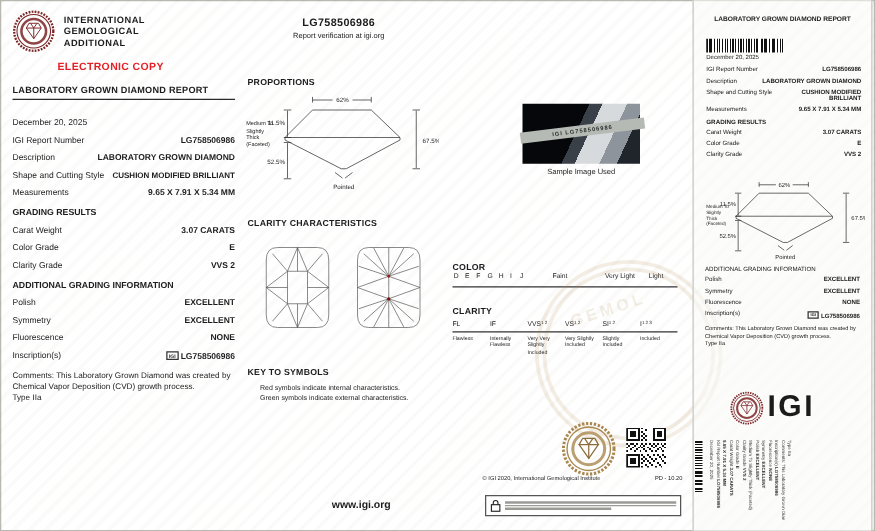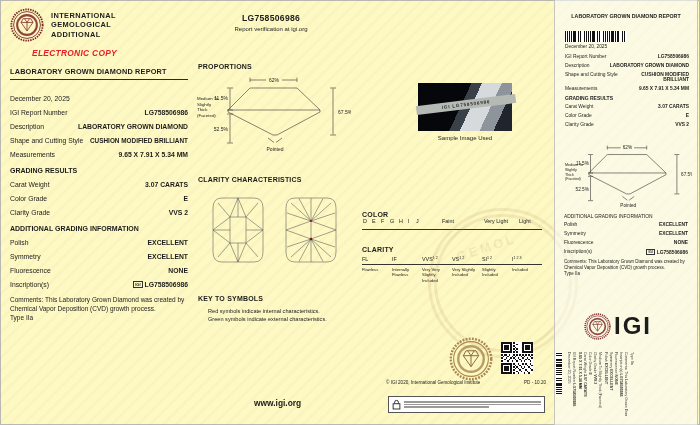--- a/index.html
+++ b/index.html
@@ -1,29 +1,29 @@
 <!DOCTYPE html>
 <html style="--maroon: #7b2527; --red: #e51f26; --gold: #a9874f; --ink: #1c1c1c;"><head>
 <meta charset="utf-8">
 <style>
   html,body{margin:0;padding:0;background:#e8e8e4;}
-  .stage{position:relative;width:700px;height:425px;background:#fef9c3;overflow:hidden;
+  .stage{position:relative;width:700px;height:425px;background:#ffffff;overflow:hidden;
     font-family:"Liberation Sans",sans-serif;color:var(--ink,#1c1c1c);
     box-shadow:inset 0 0 0 1px #b9b9b2;}
   .stage::before{content:"";position:absolute;inset:0;pointer-events:none;
     background:repeating-linear-gradient(135deg,rgba(120,108,86,.03) 0 3px,transparent 3px 9px);}
   .abs{position:absolute;}
   .b{font-weight:bold;}
   .kv{display:flex;justify-content:space-between;align-items:flex-start;gap:4px;}
   .kv .v{font-weight:bold;text-align:right;}
   
   .lp{position:absolute;left:10px;top:8px;width:178px;}
   .brand-row{display:flex;align-items:center;gap:7px;}
   .brand-name{font-size:7.4px;font-weight:bold;line-height:1.3;letter-spacing:.4px;}
-  .ecopy{margin-top:6px;margin-left:22px;font-size:8.4px;font-weight:bold;color:var(--red,#e51f26);letter-spacing:.3px;font-style:italic;}
+  .ecopy{margin-top:6px;margin-left:36px;font-size:8.4px;font-weight:bold;color:var(--red,#e51f26);letter-spacing:.3px;}
   .lp-title{margin-top:9px;font-size:7.3px;font-weight:bold;border-bottom:1px solid #2a2a2a;padding-bottom:3px;letter-spacing:.2px;}
   .lp-date{margin-top:15px;font-size:6.8px;}
   .lp .kv{font-size:6.8px;margin-top:7px;}
   .lp .sec-h{font-size:7px;font-weight:bold;margin-top:9px;}
   .lp-comments{margin-top:8px;font-size:6.5px;line-height:1.35;}
   .lp-type{font-size:6.5px;line-height:1.35;}
   .insc-logo{display:inline-block;border:0.5px solid #333;font-size:4px;font-weight:bold;padding:0 1px;margin-right:2px;vertical-align:1px;}
   
   .mid-number{position:absolute;left:196px;top:13px;width:150px;text-align:center;font-size:8.6px;font-weight:bold;letter-spacing:.3px;}
   .mid-verify{position:absolute;left:196px;top:26px;width:150px;text-align:center;font-size:6px;}
@@ -45,21 +45,21 @@
   .cl-col sup{font-size:3.6px;vertical-align:2px;}
   .cl-name{width:30px;font-size:4.2px;line-height:1.25;padding-right:3px;box-sizing:border-box;}
   .wm-seal{left:428px;top:208px;width:132px;height:132px;border-radius:50%;
     border:9px double rgba(172,132,72,.15);}
   .wm-text{left:455px;top:240px;font-size:13px;color:rgba(172,132,72,.14);font-weight:bold;letter-spacing:3px;transform:rotate(-18deg);}
   .copyright-row{left:386px;top:380px;width:160px;display:flex;justify-content:space-between;font-size:4.6px;}
   .disc-box{left:388px;top:396px;width:157px;height:17px;border:0.7px solid #555;display:flex;align-items:center;gap:3px;padding:2px 3px;box-sizing:border-box;background:#fff;}
   .micro{flex:1;}
   .micro i{display:block;height:1.6px;background:#9a9a96;margin:1.2px 0;}
   .micro i:nth-child(3){width:62%;}
-  .website{left:254px;top:398px;width:70px;text-align:left;font-size:8.4px;font-weight:bold;}
+  .website{left:254px;top:398px;width:70px;text-align:center;font-size:8.4px;font-weight:bold;}
   .barcode{background:repeating-linear-gradient(90deg,#111 0 1px,#fff 1px 2px,#111 2px 3.4px,#fff 3.4px 4.1px,#111 4.1px 4.7px,#fff 4.7px 6.3px);}
   .vbarcode{background:repeating-linear-gradient(0deg,#111 0 1px,#fff 1px 2px,#111 2px 3.4px,#fff 3.4px 4.1px,#111 4.1px 4.7px,#fff 4.7px 6.3px);}
   
   .stub{position:absolute;left:554px;top:0;width:142px;height:425px;border-left:1px solid #c6c6bf;border-right:1px solid #c6c6bf;background:rgba(250,250,246,.6);}
   .stub-title{position:absolute;left:0;top:13px;width:142px;text-align:center;font-size:5.3px;font-weight:bold;}
   .stub .kv{font-size:4.9px;}
   .stub .sec-h{font-size:5px;font-weight:bold;}
   .stub-comments{font-size:4.5px;line-height:1.3;}
   .igi-logotype{font-size:24px;font-weight:bold;letter-spacing:2px;line-height:1;}
   .stub-rot{position:absolute;left:566px;top:352px;width:124px;height:64px;writing-mode:vertical-lr;font-size:3.6px;line-height:1.45;color:#333;overflow:hidden;}

